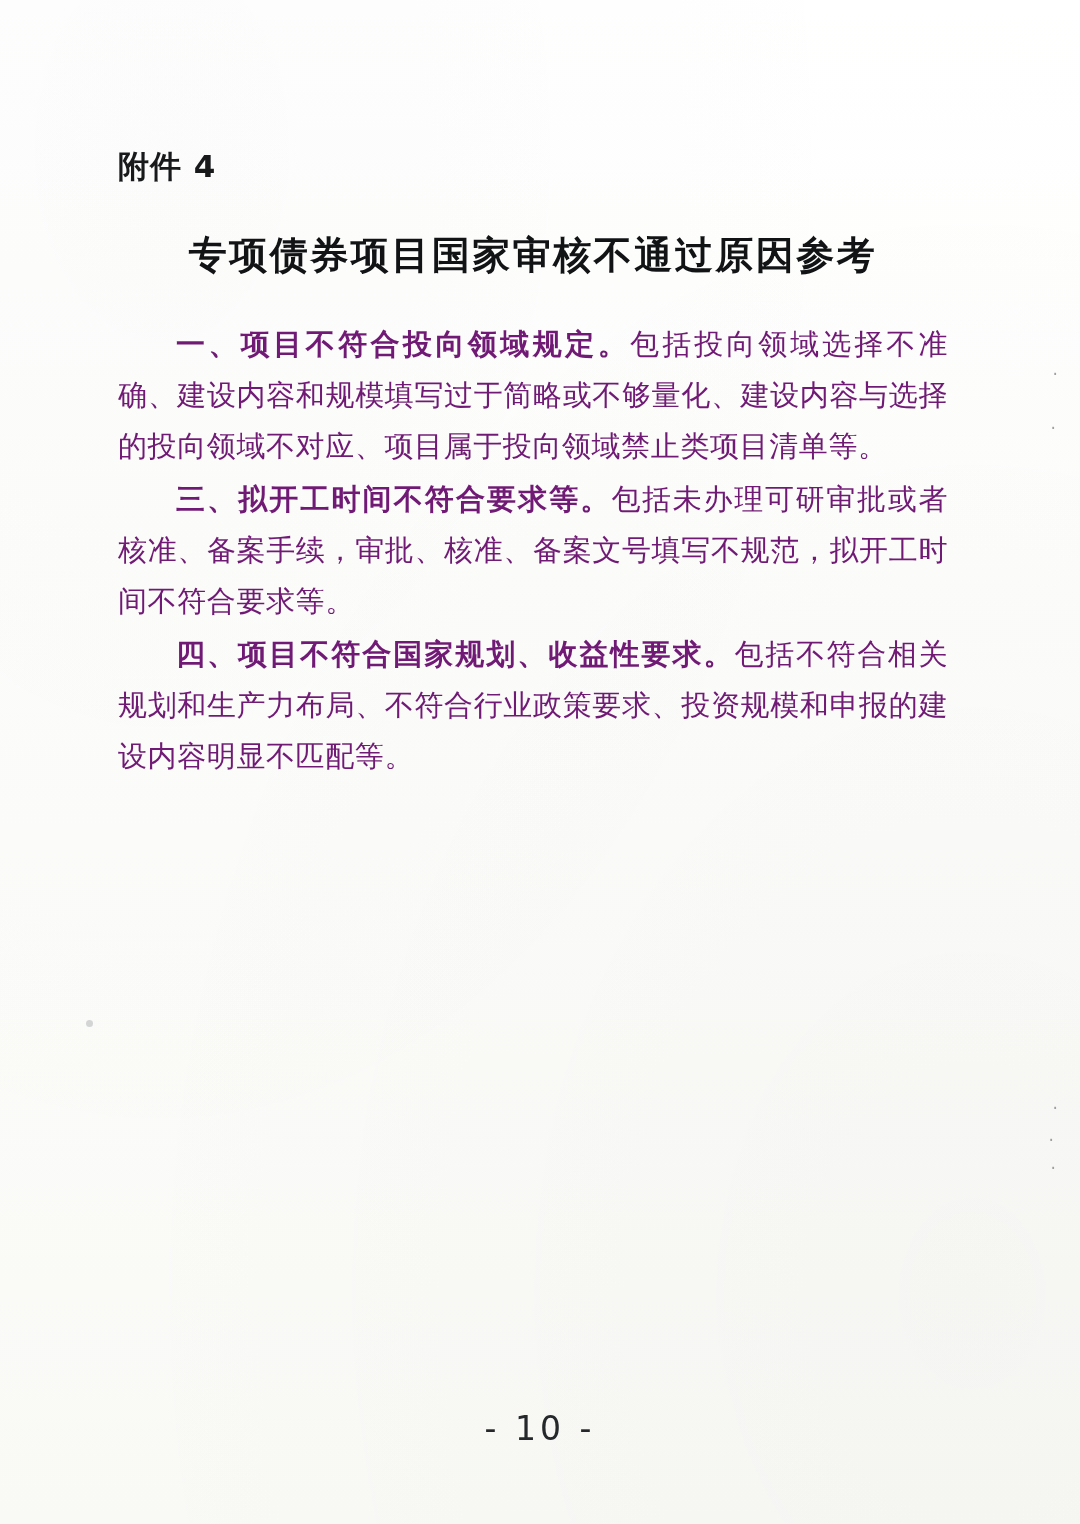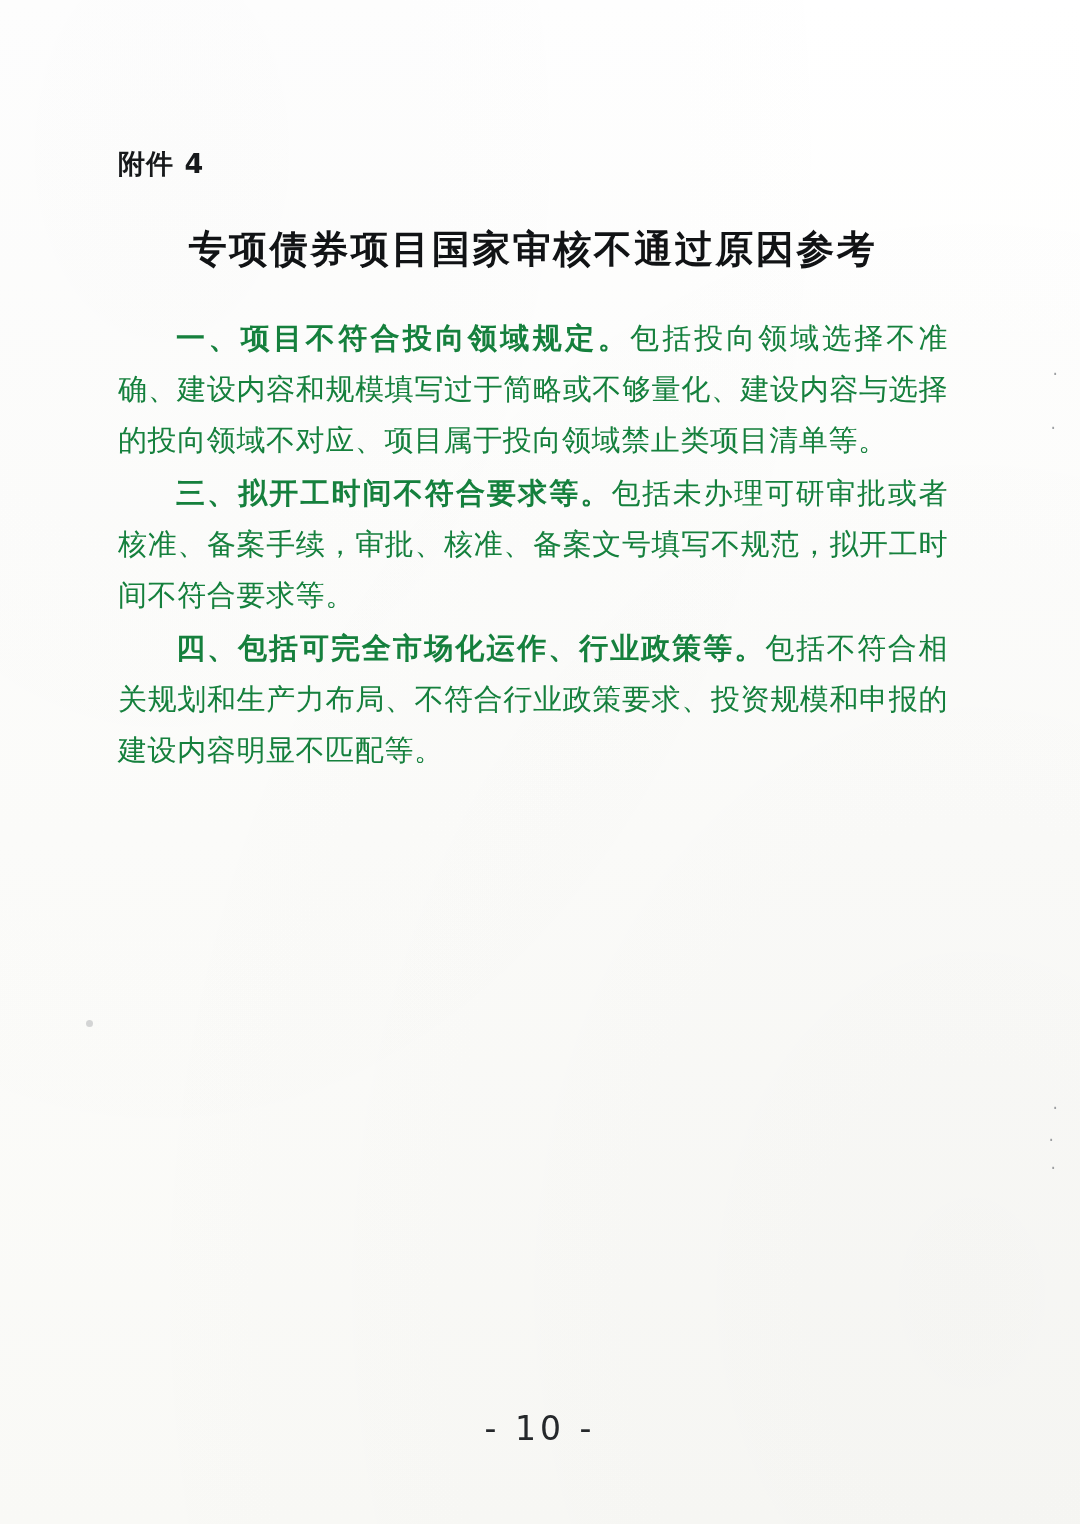--- a/index.html
+++ b/index.html
@@ -30,21 +30,21 @@
   .content {
     position: absolute;
     left: 118px;
     top: 0;
     width: 830px;
   }
 
   .attachment-label {
     margin-top: 146px;
     font-family: "DejaVu Sans", "Liberation Sans", sans-serif;
-    font-size: 27px;
+    font-size: 31px;
     font-weight: 600;
     letter-spacing: 1px;
     color: #17191b;
   }
 
   .doc-title {
     margin-top: 42px;
     text-align: center;
     font-size: 38px;
     font-weight: 700;
@@ -57,21 +57,21 @@
     margin-top: 38px;
   }
 
   .para {
     font-size: 29px;
     line-height: 51px;
     text-indent: 58px;
     letter-spacing: 0.6px;
     margin: 0 0 2px 0;
     text-align: justify;
-    color: #15803d;
+    color: #701a75;
   }
   .para .lead {
     font-weight: 700;
     letter-spacing: 1px;
   }
 
   .page-number {
     position: absolute;
     left: 0;
     right: 0;
@@ -125,21 +125,21 @@
       <p class="para">
         <span class="lead">一、项目不符合投向领域规定。</span><span>包括投向领域选择不准确、建设内容和规模填写过于简略或不够量化、建设内容与选择的投向领域不对应、项目属于投向领域禁止类项目清单等。</span>
       </p>
 
 
       <p class="para">
         <span class="lead">三、拟开工时间不符合要求等。</span><span>包括未办理可研审批或者核准、备案手续，审批、核准、备案文号填写不规范，拟开工时间不符合要求等。</span>
       </p>
 
       <p class="para">
-        <span class="lead">四、包括可完全市场化运作、行业政策等。</span><span>包括不符合相关规划和生产力布局、不符合行业政策要求、投资规模和申报的建设内容明显不匹配等。</span>
+        <span class="lead">四、项目不符合国家规划、收益性要求。</span><span>包括不符合相关规划和生产力布局、不符合行业政策要求、投资规模和申报的建设内容明显不匹配等。</span>
       </p>
 
 
     </div>
   </div>
 
   <div class="smudge"></div>
 
   <div class="edge-mark m1">·</div>
   <div class="edge-mark m2">·</div>

